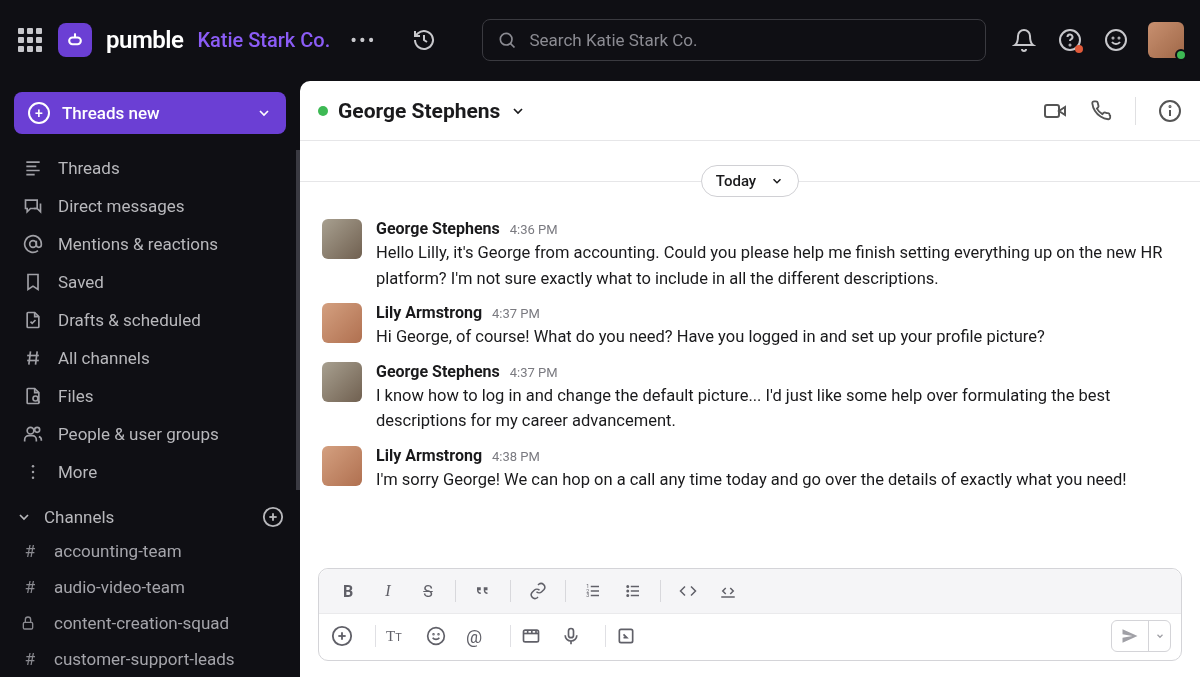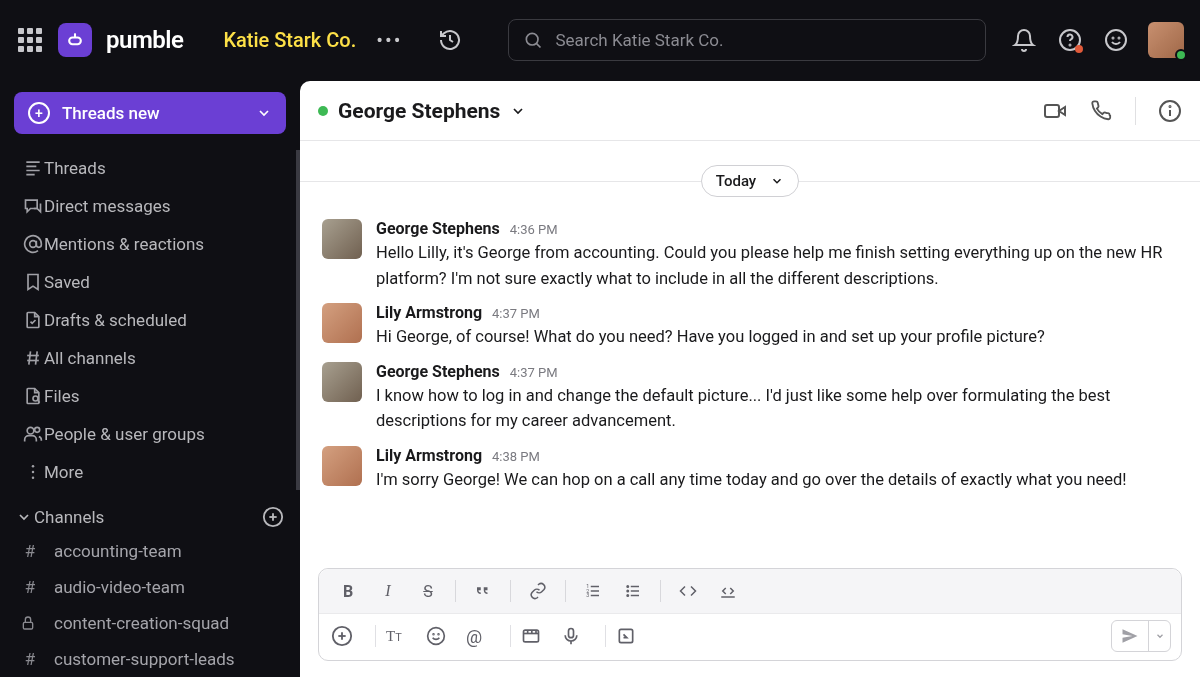--- a/index.html
+++ b/index.html
@@ -5,43 +5,43 @@
 * { box-sizing: border-box; margin: 0; padding: 0; font-family: -apple-system, BlinkMacSystemFont, "Segoe UI", Roboto, sans-serif; }
 html, body { width: 1200px; height: 677px; overflow: hidden; background: #0f0f14; color: #d6d6d8; }
 .app { display: flex; flex-direction: column; height: 100%; }
 .topbar { display: flex; align-items: center; height: 80px; padding: 0 16px; gap: 14px; }
 .topbar-left { display: flex; align-items: center; gap: 14px; }
 .grid-icon { width: 24px; height: 24px; display: grid; grid-template-columns: repeat(3, 1fr); grid-template-rows: repeat(3, 1fr); gap: 3px; }
 .grid-icon span { background: #c8c8cc; border-radius: 1px; }
 .logo-badge { width: 34px; height: 34px; background: #6b3fd4; border-radius: 8px; display: flex; align-items: center; justify-content: center; }
 .logo-badge svg { width: 20px; height: 20px; }
 .brand-name { color: #fff; font-size: 24px; font-weight: 600; letter-spacing: -0.5px; }
-.ws-name { color: #fde047; font-size: 20px; font-weight: 500; margin-left: 26px; }
+.ws-name { color: #8b5cf6; font-size: 20px; font-weight: 500; }
 .dots-icon { color: #c8c8cc; font-size: 20px; letter-spacing: 2px; margin-left: 6px; }
 .history-icon { color: #c8c8cc; margin-left: 20px; }
 .search-wrap { flex: 1; margin-left: 30px; margin-right: 10px; }
 .search-box { display: flex; align-items: center; background: #0f0f14; border: 1px solid #3a3a40; border-radius: 8px; height: 42px; padding: 0 14px; gap: 12px; }
 .search-box input { flex: 1; background: transparent; border: none; outline: none; color: #c8c8cc; font-size: 17px; }
 .search-box input::placeholder { color: #8b8b92; }
 .topbar-right { display: flex; align-items: center; gap: 18px; }
 .icon-btn { width: 28px; height: 28px; display: flex; align-items: center; justify-content: center; color: #c8c8cc; cursor: pointer; position: relative; }
 .help-dot { width: 8px; height: 8px; background: #e05a3a; border-radius: 50%; position: absolute; bottom: 1px; right: 1px; }
 .avatar-sm { width: 36px; height: 36px; border-radius: 6px; position: relative; overflow: visible; }
 .avatar-img { width: 100%; height: 100%; border-radius: 6px; background: linear-gradient(135deg, #c89070, #a06848); }
 .presence-dot { width: 12px; height: 12px; background: #3db954; border: 2px solid #0f0f14; border-radius: 50%; position: absolute; bottom: -3px; right: -3px; }
 .body { flex: 1; display: flex; overflow: hidden; }
 .sidebar { width: 300px; background: #0f0f14; display: flex; flex-direction: column; padding: 12px 0 0 0; }
 .create-btn { margin: 0 14px 16px 14px; background: #6b3fd4; color: #fff; border: none; border-radius: 8px; height: 42px; display: flex; align-items: center; padding: 0 14px; font-size: 17px; font-weight: 500; cursor: pointer; justify-content: space-between; }
 .create-btn .left { display: flex; align-items: center; gap: 12px; }
 .plus-circle { width: 22px; height: 22px; border: 2px solid #fff; border-radius: 50%; display: flex; align-items: center; justify-content: center; font-size: 14px; line-height: 1; }
 .nav-list { display: flex; flex-direction: column; gap: 2px; padding: 0 10px 0 14px; border-right: 4px solid #3a3a42; }
-.nav-item { display: flex; align-items: center; padding: 8px 8px; color: #b8b8bc; font-size: 17px; cursor: pointer; border-radius: 6px; }
+.nav-item { display: flex; align-items: center; gap: 14px; padding: 8px 8px; color: #b8b8bc; font-size: 17px; cursor: pointer; border-radius: 6px; }
 .nav-icon { width: 22px; display: flex; align-items: center; justify-content: center; color: #a0a0a6; }
 .section-header { display: flex; align-items: center; justify-content: space-between; padding: 16px 16px 6px 16px; color: #b8b8bc; font-size: 17px; cursor: pointer; }
-.section-header .left { display: flex; align-items: center; gap: 2px; }
+.section-header .left { display: flex; align-items: center; gap: 12px; }
 .channel-list { display: flex; flex-direction: column; gap: 2px; padding: 0 12px; }
 .channel-item { display: flex; align-items: center; gap: 14px; padding: 7px 8px; color: #a4a4aa; font-size: 17px; cursor: pointer; border-radius: 6px; }
 .hash, .lock { width: 20px; text-align: center; color: #8a8a90; }
 .main { flex: 1; background: #fff; border-radius: 10px 0 0 0; display: flex; flex-direction: column; overflow: hidden; margin-top: 1px; }
 .dm-header { height: 60px; border-bottom: 1px solid #e6e6e8; display: flex; align-items: center; padding: 0 18px; justify-content: space-between; }
 .dm-header .left { display: flex; align-items: center; gap: 10px; cursor: pointer; }
 .status-dot { width: 10px; height: 10px; background: #3db954; border-radius: 50%; }
 .dm-name { font-size: 21px; font-weight: 700; color: #1a1a1c; }
 .dm-header .right { display: flex; align-items: center; gap: 22px; color: #555; }
 .header-icon { width: 24px; height: 24px; display: flex; align-items: center; justify-content: center; cursor: pointer; }

